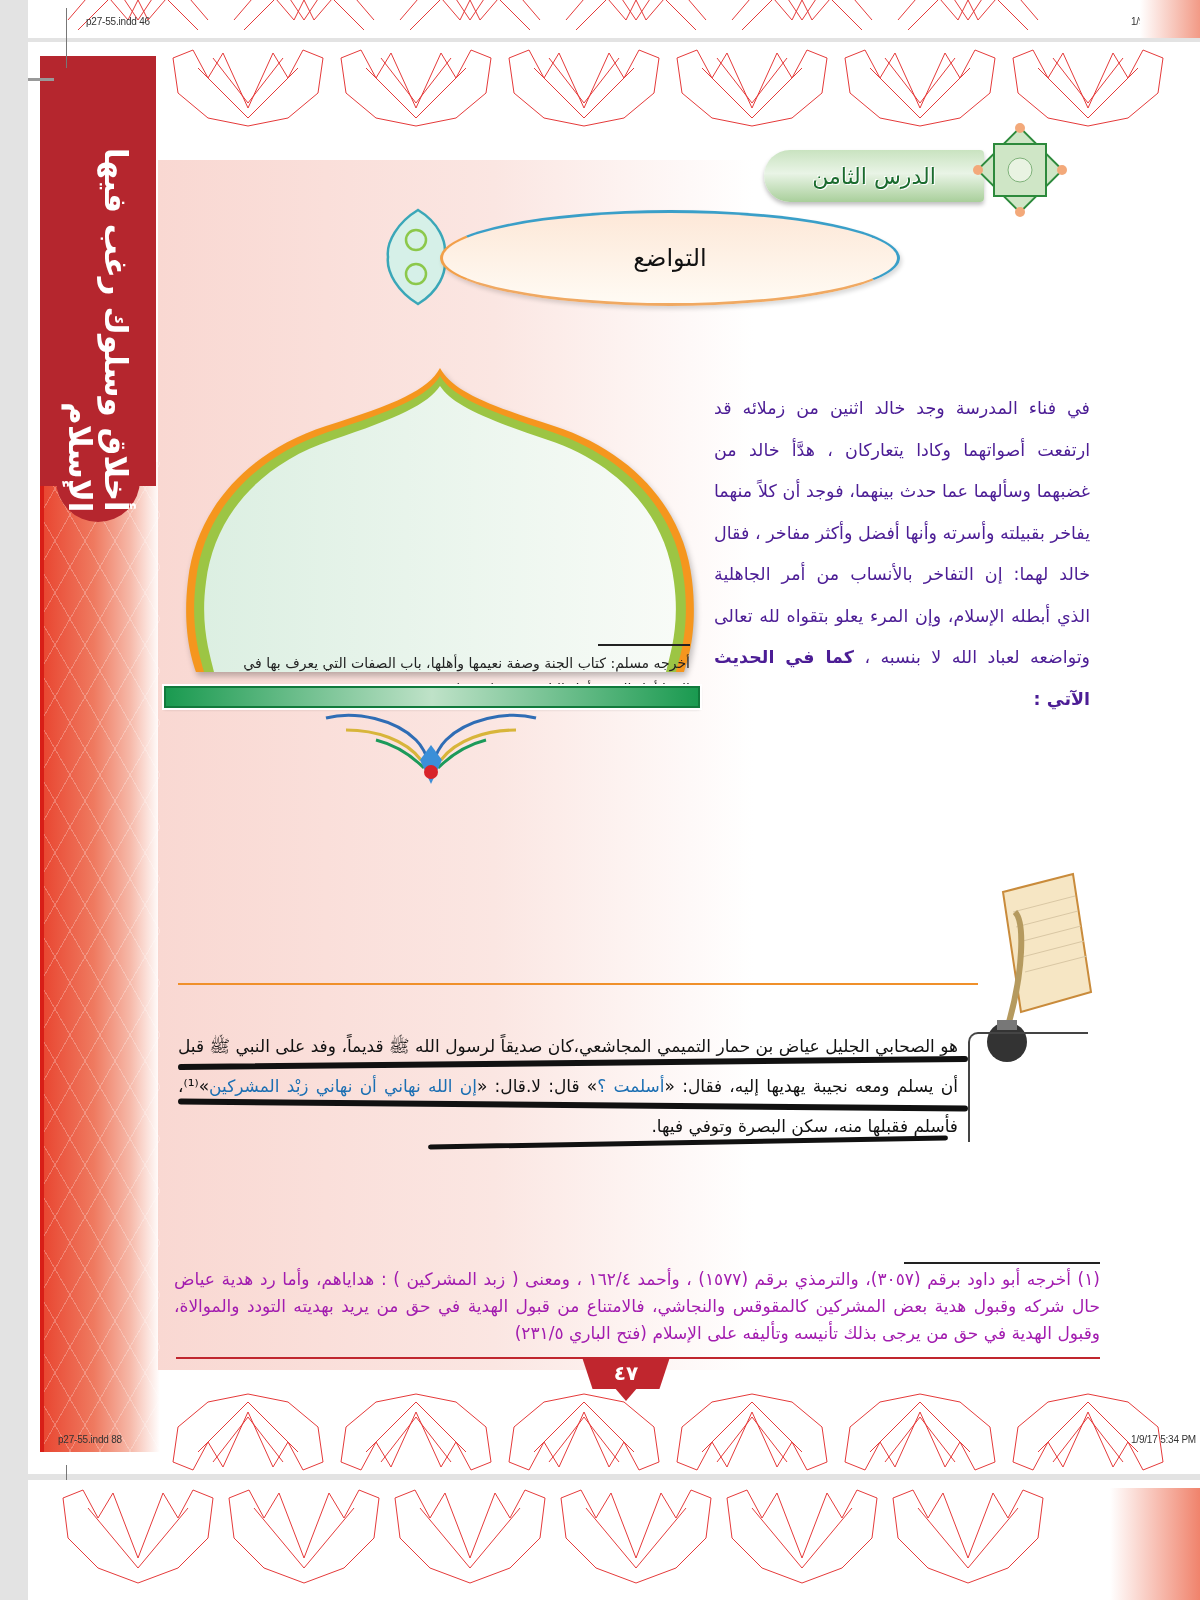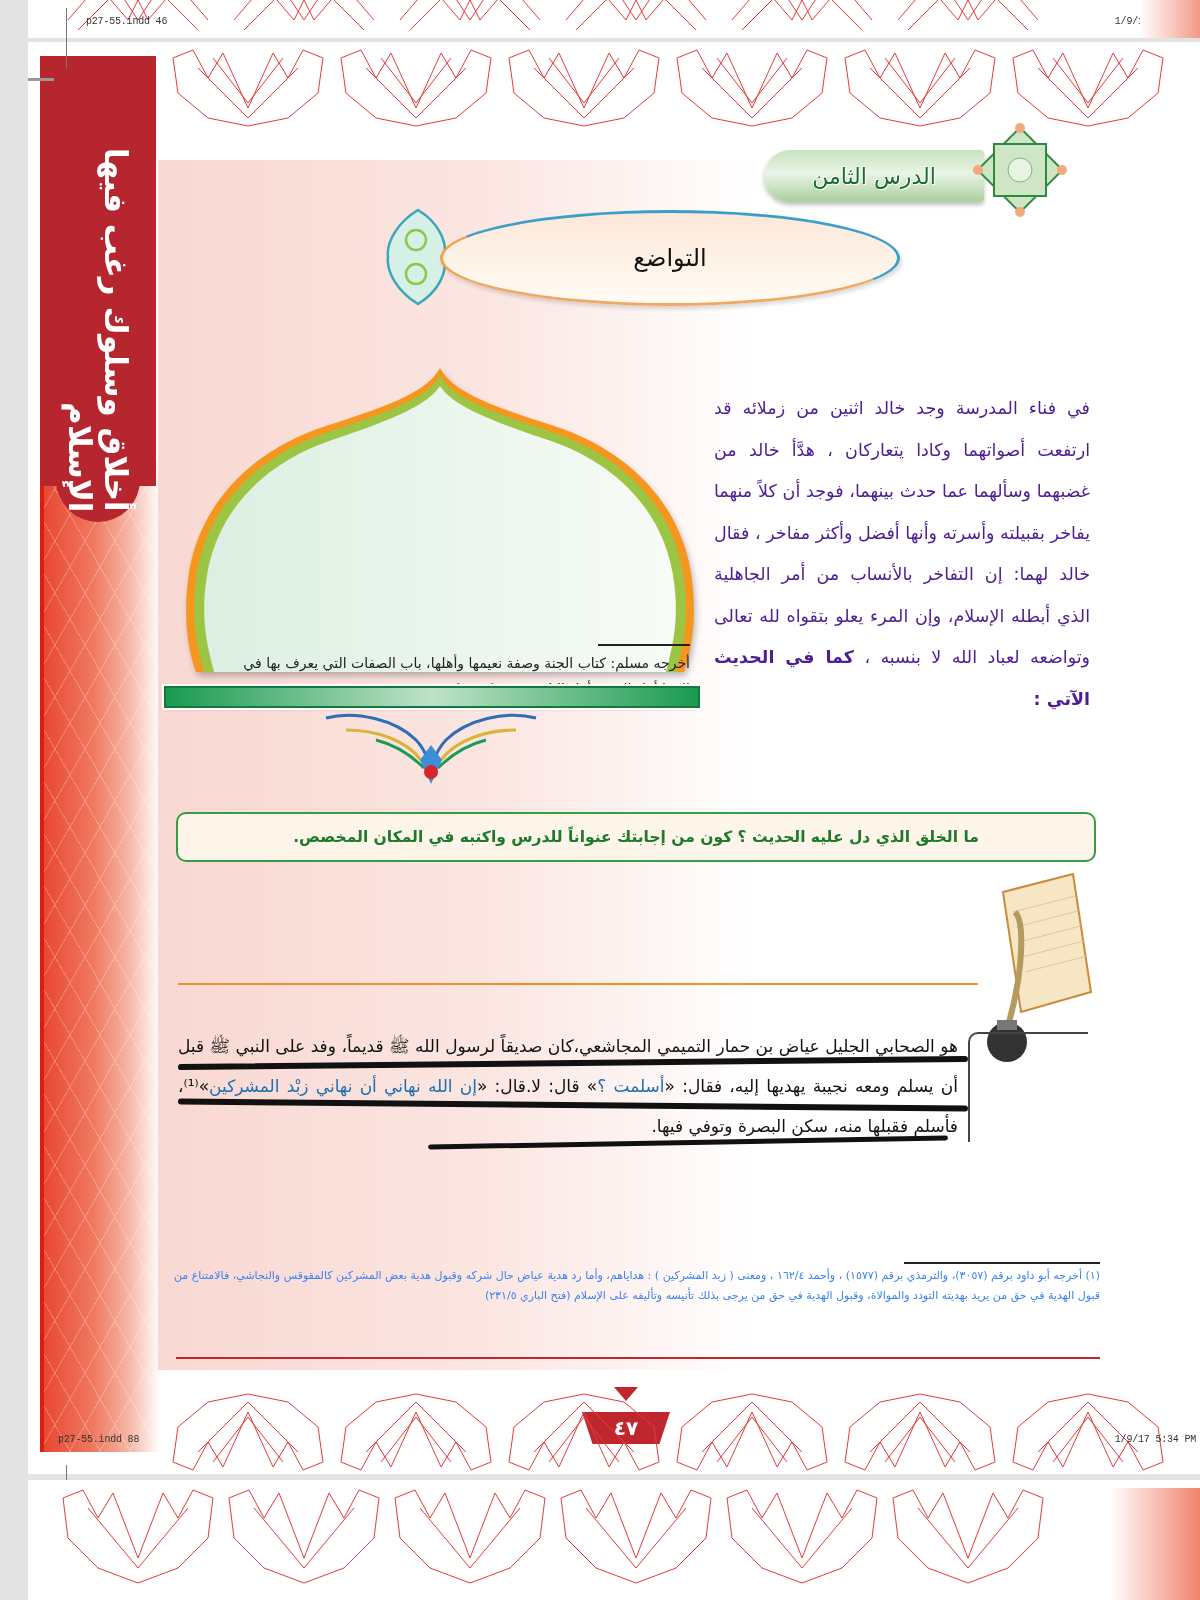--- a/index.html
+++ b/index.html
@@ -8,21 +8,21 @@
     background: #e3e3e3;
     font-family: "DejaVu Sans", sans-serif;
     position: relative;
   }
   .sheet-strip {
     position: absolute; left: 28px; right: 0; background: #fff; overflow: hidden;
   }
   .strip-top { top: 0; height: 38px; }
   .strip-bottom { top: 1480px; height: 120px; }
   .slug {
-    position: absolute; font-family: Liberation Mono, monospace;
+    position: absolute; font-family: Liberation Sans, sans-serif;
     font-size: 10px; color: #333; letter-spacing: -0.2px;
   }
   .crop-v { position: absolute; width: 1px; background: #777; }
   .crop-h { position: absolute; height: 3px; background: #999; }
   .pattern-row {
     position: absolute; left: 0; right: 0; display: flex; gap: 6px; justify-content: flex-start;
   }
   .pattern-row svg { flex: 0 0 auto; }
 
   .page {
@@ -150,27 +150,27 @@
   }
   .narrator-bio .blue { color: #1b6fb3; }
   .ink-underline { position: absolute; left: 150px; height: 6px; background: #111; border-radius: 4px; }
 
   .footnote-rule {
     position: absolute; left: 876px; top: 1220px; width: 196px; height: 1.5px; background: #222;
   }
   .footnote {
     position: absolute; left: 146px; top: 1224px; width: 926px;
     direction: rtl; text-align: justify; text-align-last: right;
-    font-size: 11px; line-height: 20px; color: #3b82f6;
+    font-size: 17px; line-height: 27px; color: #a21caf;
   }
   .page-rule {
     position: absolute; left: 148px; top: 1315px; width: 924px; height: 2px; background: #c0262e;
   }
   .page-number {
-    position: absolute; left: 554px; top: 1370px; width: 88px; height: 32px;
+    position: absolute; left: 554px; top: 1315px; width: 88px; height: 32px;
     background: #c0262e; color: #fff; font-weight: bold; font-size: 20px;
     display: flex; align-items: center; justify-content: center;
     clip-path: polygon(0 0, 100% 0, 88% 100%, 12% 100%);
   }
   .page-number-tip {
     position: absolute; left: 586px; top: 1345px; width: 24px; height: 14px; background: #c0262e;
     clip-path: polygon(0 0, 100% 0, 50% 100%);
   }
 </style>
 </head>
@@ -312,23 +312,20 @@
       <path d="M220 8 C190 0 150 10 130 30 C122 38 118 48 115 60" stroke="#2f6db5"></path>
       <path d="M30 20 C60 20 90 30 105 50" stroke="#d8b53a"></path>
       <path d="M200 20 C170 20 140 30 125 50" stroke="#d8b53a"></path>
       <path d="M60 30 C80 35 95 45 108 58" stroke="#1c9a5a"></path>
       <path d="M170 30 C150 35 135 45 122 58" stroke="#1c9a5a"></path>
     </g>
     <path d="M104 50 L115 35 L126 50 L115 74 Z" fill="#3b8fd8"></path>
     <circle cx="115" cy="62" r="7" fill="#d8232a"></circle>
   </svg>
 
-  <div class="question-box">
-    <span>ما الخلق الذي دل عليه الحديث ؟ كون من إجابتك عنواناً للدرس واكتبه في المكان المخصص.</span>
-  </div>
 
   <svg class="quill-icon" width="130" height="200" viewBox="0 0 130 200">
     <path d="M40 20 L110 2 L128 120 L58 140 Z" fill="#f6e6c4" stroke="#c98b3b" stroke-width="2"></path>
     <g stroke="#d9c7a4" stroke-width="1">
         <line x1="50" y1="40" x2="112" y2="24"></line>
         <line x1="53" y1="55" x2="115" y2="39"></line>
         <line x1="56" y1="70" x2="118" y2="54"></line>
         <line x1="59" y1="85" x2="121" y2="69"></line>
         <line x1="62" y1="100" x2="124" y2="84"></line>
       </g>

